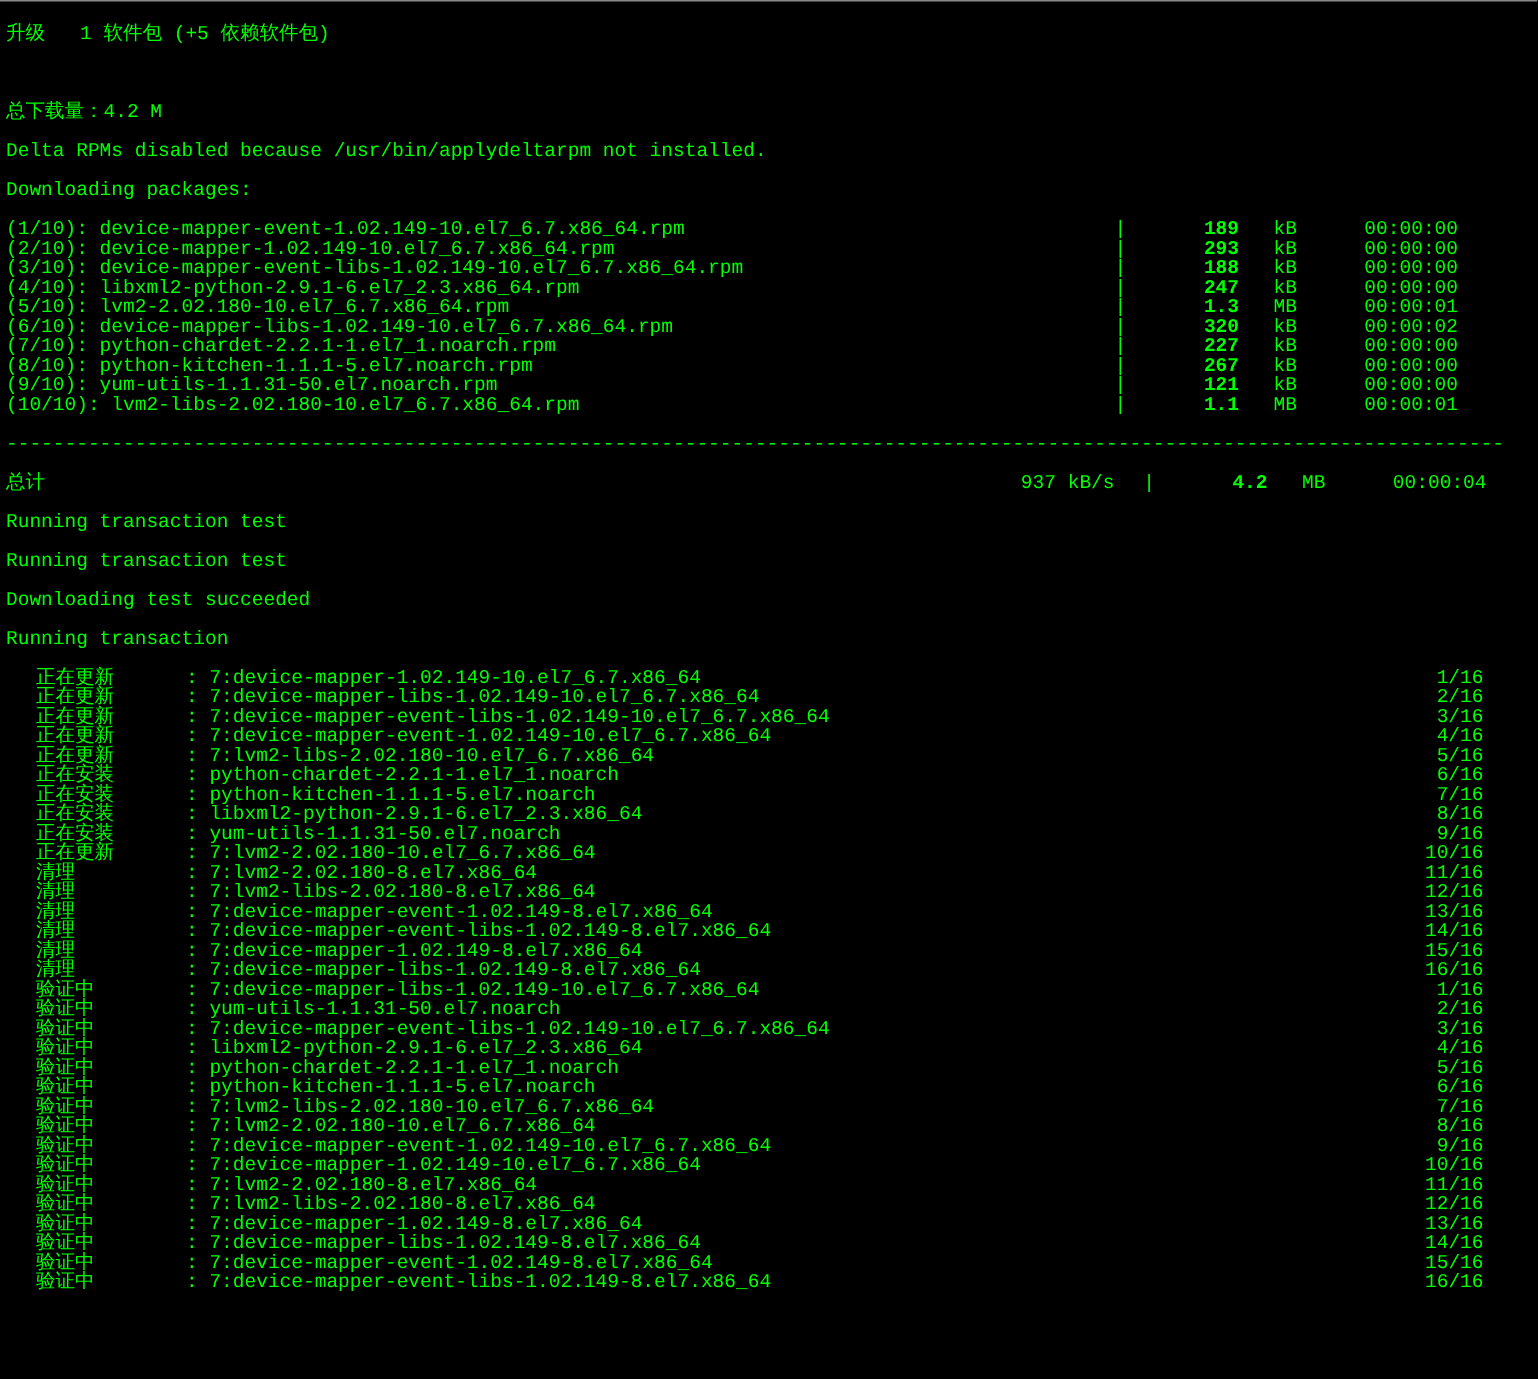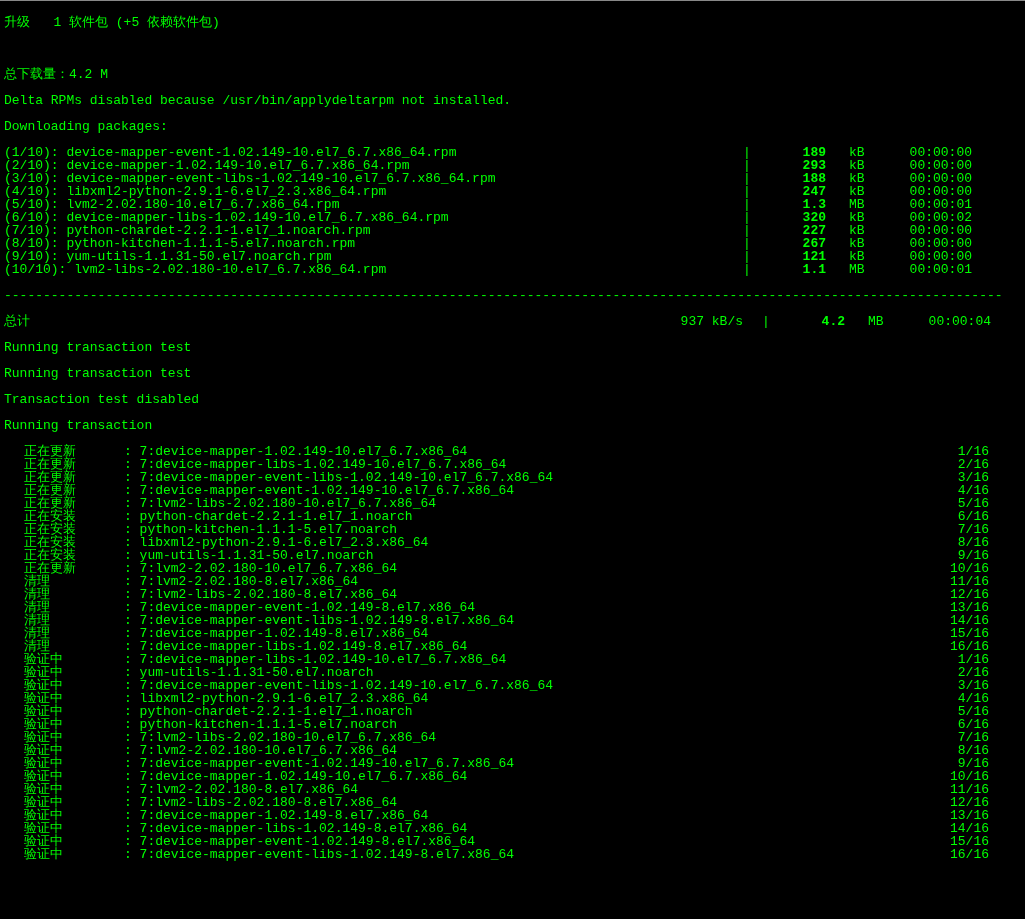--- a/index.html
+++ b/index.html
@@ -55,21 +55,21 @@
 <div class="row line">
   <span class="pkg" style="width:640px">总计</span>
   <span style="width:80px;text-align:right">937 kB/s</span>
   <span class="bar" style="text-align:center">|</span>
   <span class="size">4.2</span>
   <span class="unit">MB</span>
   <span class="time">00:00:04</span>
 </div>
 <span class="line">Running transaction test</span>
 <span class="line">Running transaction test</span>
-<span class="line">Transaction test disabled</span>
+<span class="line">Downloading test succeeded</span>
 <span class="line">Running transaction</span>
 <div id="steps"><div class="trow line"><span class="tlabel">正在更新</span><span class="tpkg">: 7:device-mapper-1.02.149-10.el7_6.7.x86_64</span><span class="tidx">1/16</span></div><div class="trow line"><span class="tlabel">正在更新</span><span class="tpkg">: 7:device-mapper-libs-1.02.149-10.el7_6.7.x86_64</span><span class="tidx">2/16</span></div><div class="trow line"><span class="tlabel">正在更新</span><span class="tpkg">: 7:device-mapper-event-libs-1.02.149-10.el7_6.7.x86_64</span><span class="tidx">3/16</span></div><div class="trow line"><span class="tlabel">正在更新</span><span class="tpkg">: 7:device-mapper-event-1.02.149-10.el7_6.7.x86_64</span><span class="tidx">4/16</span></div><div class="trow line"><span class="tlabel">正在更新</span><span class="tpkg">: 7:lvm2-libs-2.02.180-10.el7_6.7.x86_64</span><span class="tidx">5/16</span></div><div class="trow line"><span class="tlabel">正在安装</span><span class="tpkg">: python-chardet-2.2.1-1.el7_1.noarch</span><span class="tidx">6/16</span></div><div class="trow line"><span class="tlabel">正在安装</span><span class="tpkg">: python-kitchen-1.1.1-5.el7.noarch</span><span class="tidx">7/16</span></div><div class="trow line"><span class="tlabel">正在安装</span><span class="tpkg">: libxml2-python-2.9.1-6.el7_2.3.x86_64</span><span class="tidx">8/16</span></div><div class="trow line"><span class="tlabel">正在安装</span><span class="tpkg">: yum-utils-1.1.31-50.el7.noarch</span><span class="tidx">9/16</span></div><div class="trow line"><span class="tlabel">正在更新</span><span class="tpkg">: 7:lvm2-2.02.180-10.el7_6.7.x86_64</span><span class="tidx">10/16</span></div><div class="trow line"><span class="tlabel">清理</span><span class="tpkg">: 7:lvm2-2.02.180-8.el7.x86_64</span><span class="tidx">11/16</span></div><div class="trow line"><span class="tlabel">清理</span><span class="tpkg">: 7:lvm2-libs-2.02.180-8.el7.x86_64</span><span class="tidx">12/16</span></div><div class="trow line"><span class="tlabel">清理</span><span class="tpkg">: 7:device-mapper-event-1.02.149-8.el7.x86_64</span><span class="tidx">13/16</span></div><div class="trow line"><span class="tlabel">清理</span><span class="tpkg">: 7:device-mapper-event-libs-1.02.149-8.el7.x86_64</span><span class="tidx">14/16</span></div><div class="trow line"><span class="tlabel">清理</span><span class="tpkg">: 7:device-mapper-1.02.149-8.el7.x86_64</span><span class="tidx">15/16</span></div><div class="trow line"><span class="tlabel">清理</span><span class="tpkg">: 7:device-mapper-libs-1.02.149-8.el7.x86_64</span><span class="tidx">16/16</span></div><div class="trow line"><span class="tlabel">验证中</span><span class="tpkg">: 7:device-mapper-libs-1.02.149-10.el7_6.7.x86_64</span><span class="tidx">1/16</span></div><div class="trow line"><span class="tlabel">验证中</span><span class="tpkg">: yum-utils-1.1.31-50.el7.noarch</span><span class="tidx">2/16</span></div><div class="trow line"><span class="tlabel">验证中</span><span class="tpkg">: 7:device-mapper-event-libs-1.02.149-10.el7_6.7.x86_64</span><span class="tidx">3/16</span></div><div class="trow line"><span class="tlabel">验证中</span><span class="tpkg">: libxml2-python-2.9.1-6.el7_2.3.x86_64</span><span class="tidx">4/16</span></div><div class="trow line"><span class="tlabel">验证中</span><span class="tpkg">: python-chardet-2.2.1-1.el7_1.noarch</span><span class="tidx">5/16</span></div><div class="trow line"><span class="tlabel">验证中</span><span class="tpkg">: python-kitchen-1.1.1-5.el7.noarch</span><span class="tidx">6/16</span></div><div class="trow line"><span class="tlabel">验证中</span><span class="tpkg">: 7:lvm2-libs-2.02.180-10.el7_6.7.x86_64</span><span class="tidx">7/16</span></div><div class="trow line"><span class="tlabel">验证中</span><span class="tpkg">: 7:lvm2-2.02.180-10.el7_6.7.x86_64</span><span class="tidx">8/16</span></div><div class="trow line"><span class="tlabel">验证中</span><span class="tpkg">: 7:device-mapper-event-1.02.149-10.el7_6.7.x86_64</span><span class="tidx">9/16</span></div><div class="trow line"><span class="tlabel">验证中</span><span class="tpkg">: 7:device-mapper-1.02.149-10.el7_6.7.x86_64</span><span class="tidx">10/16</span></div><div class="trow line"><span class="tlabel">验证中</span><span class="tpkg">: 7:lvm2-2.02.180-8.el7.x86_64</span><span class="tidx">11/16</span></div><div class="trow line"><span class="tlabel">验证中</span><span class="tpkg">: 7:lvm2-libs-2.02.180-8.el7.x86_64</span><span class="tidx">12/16</span></div><div class="trow line"><span class="tlabel">验证中</span><span class="tpkg">: 7:device-mapper-1.02.149-8.el7.x86_64</span><span class="tidx">13/16</span></div><div class="trow line"><span class="tlabel">验证中</span><span class="tpkg">: 7:device-mapper-libs-1.02.149-8.el7.x86_64</span><span class="tidx">14/16</span></div><div class="trow line"><span class="tlabel">验证中</span><span class="tpkg">: 7:device-mapper-event-1.02.149-8.el7.x86_64</span><span class="tidx">15/16</span></div><div class="trow line"><span class="tlabel">验证中</span><span class="tpkg">: 7:device-mapper-event-libs-1.02.149-8.el7.x86_64</span><span class="tidx">16/16</span></div></div>
 <span class="line"> </span>
 
 
 
 
 
 
 

